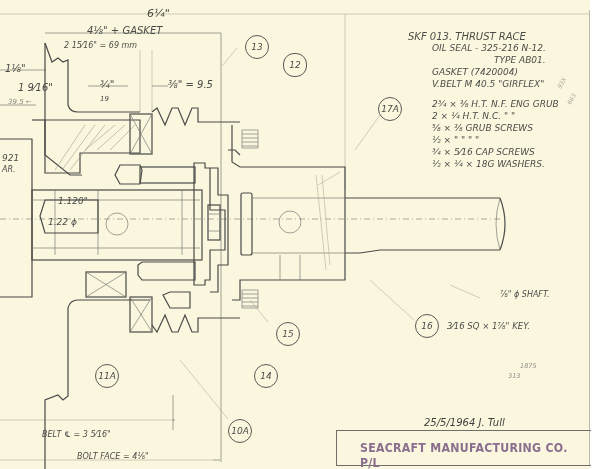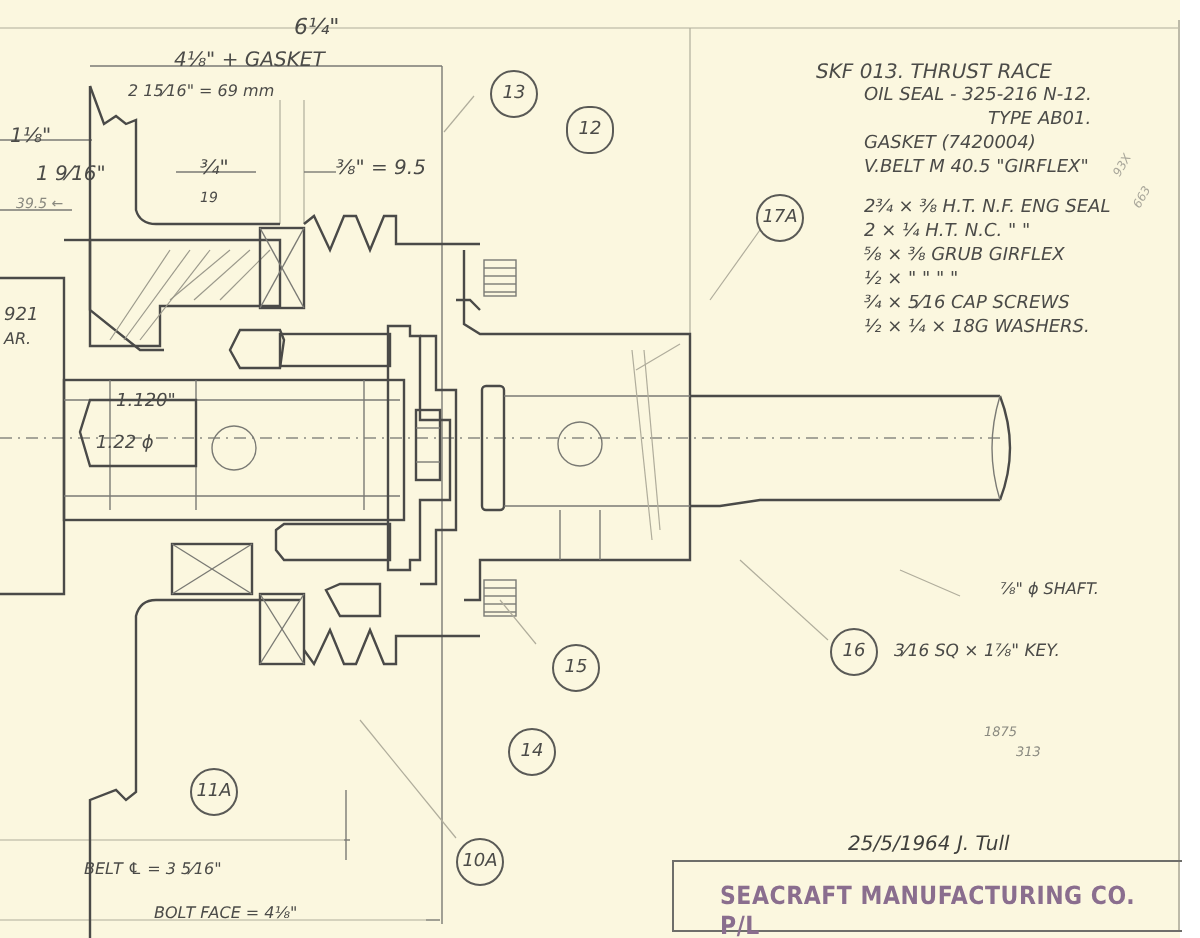--- a/index.html
+++ b/index.html
@@ -153,43 +153,43 @@
   <span class="lbl" style="left:58px;top:197px;font-size:9px;">1.120"</span>
   <span class="lbl" style="left:48px;top:218px;font-size:9px;">1.22 ϕ</span>
   <span class="lbl" style="left:42px;top:431px;font-size:8px;">BELT ℄ = 3 5⁄16"</span>
   <span class="lbl" style="left:77px;top:453px;font-size:8px;">BOLT FACE = 4⅛"</span>
 
   <div class="balloon" style="left:245px;top:35px;">13</div>
   <div class="balloon" style="left:283px;top:53px;border-radius:11px;">12</div>
   <div class="balloon" style="left:378px;top:97px;">17A</div>
   <div class="balloon" style="left:276px;top:322px;">15</div>
   <div class="balloon" style="left:415px;top:314px;">16</div>
-  <div class="balloon" style="left:95px;top:364px;margin-top:20px;">11A</div>
+  <div class="balloon" style="left:95px;top:364px;">11A</div>
   <div class="balloon" style="left:254px;top:364px;">14</div>
   <div class="balloon" style="left:228px;top:419px;">10A</div>
 
   <span class="lbl" style="left:500px;top:291px;font-size:8px;">⅞" ϕ SHAFT.</span>
   <span class="lbl" style="left:447px;top:322px;font-size:8.5px;">3⁄16 SQ × 1⅞" KEY.</span>
 
   <div>
     <span class="note" style="left:408px;top:31px;font-size:10px;">SKF 013. THRUST RACE</span>
     <span class="note" style="left:432px;top:43px;">OIL SEAL - 325-216 N-12.</span>
     <span class="note" style="left:494px;top:55px;">TYPE AB01.</span>
     <span class="note" style="left:432px;top:67px;text-align:center;">GASKET (7420004)</span>
     <span class="note" style="left:432px;top:79px;">V.BELT  M 40.5 "GIRFLEX"</span>
-    <span class="note" style="left:432px;top:99px;">2¾ × ⅜  H.T. N.F. ENG SEAL</span>
+    <span class="note" style="left:432px;top:99px;">2¾ × ⅜  H.T. N.F. ENG GRUB</span>
     <span class="note" style="left:432px;top:111px;">2 × ¼  H.T. N.C.  "   "</span>
-    <span class="note" style="left:432px;top:123px;">⅝ × ⅜  GRUB GIRFLEX</span>
+    <span class="note" style="left:432px;top:123px;">⅝ × ⅜  GRUB SCREWS</span>
     <span class="note" style="left:432px;top:135px;">½ × "   "   "   "</span>
     <span class="note" style="left:432px;top:147px;">¾ × 5⁄16  CAP SCREWS</span>
     <span class="note" style="left:432px;top:159px;text-align:right;">½ × ¼ × 18G WASHERS.</span>
   </div>
 
   <span class="lbl" style="left:556px;top:80px;font-size:6px;color:#a8a69a;transform:rotate(-60deg);">93X</span>
   <span class="lbl" style="left:566px;top:96px;font-size:6px;color:#a8a69a;transform:rotate(-60deg);">663</span>
-  <span class="lbl" style="left:492px;top:363px;font-size:6.5px;color:#8a8a80;text-align:right;">1875</span>
+  <span class="lbl" style="left:520px;top:363px;font-size:6.5px;color:#8a8a80;text-align:right;">1875</span>
   <span class="lbl" style="left:508px;top:373px;font-size:6.5px;color:#8a8a80;">313</span>
 
   <span class="lbl" style="left:424px;top:418px;font-size:10px;color:#3f3f3c;">25/5/1964 J. Tull</span>
 
   <div class="stamp"></div>
   <span class="stamp-text">SEACRAFT MANUFACTURING CO. P/L</span>
 </div>
 
 </body></html>

